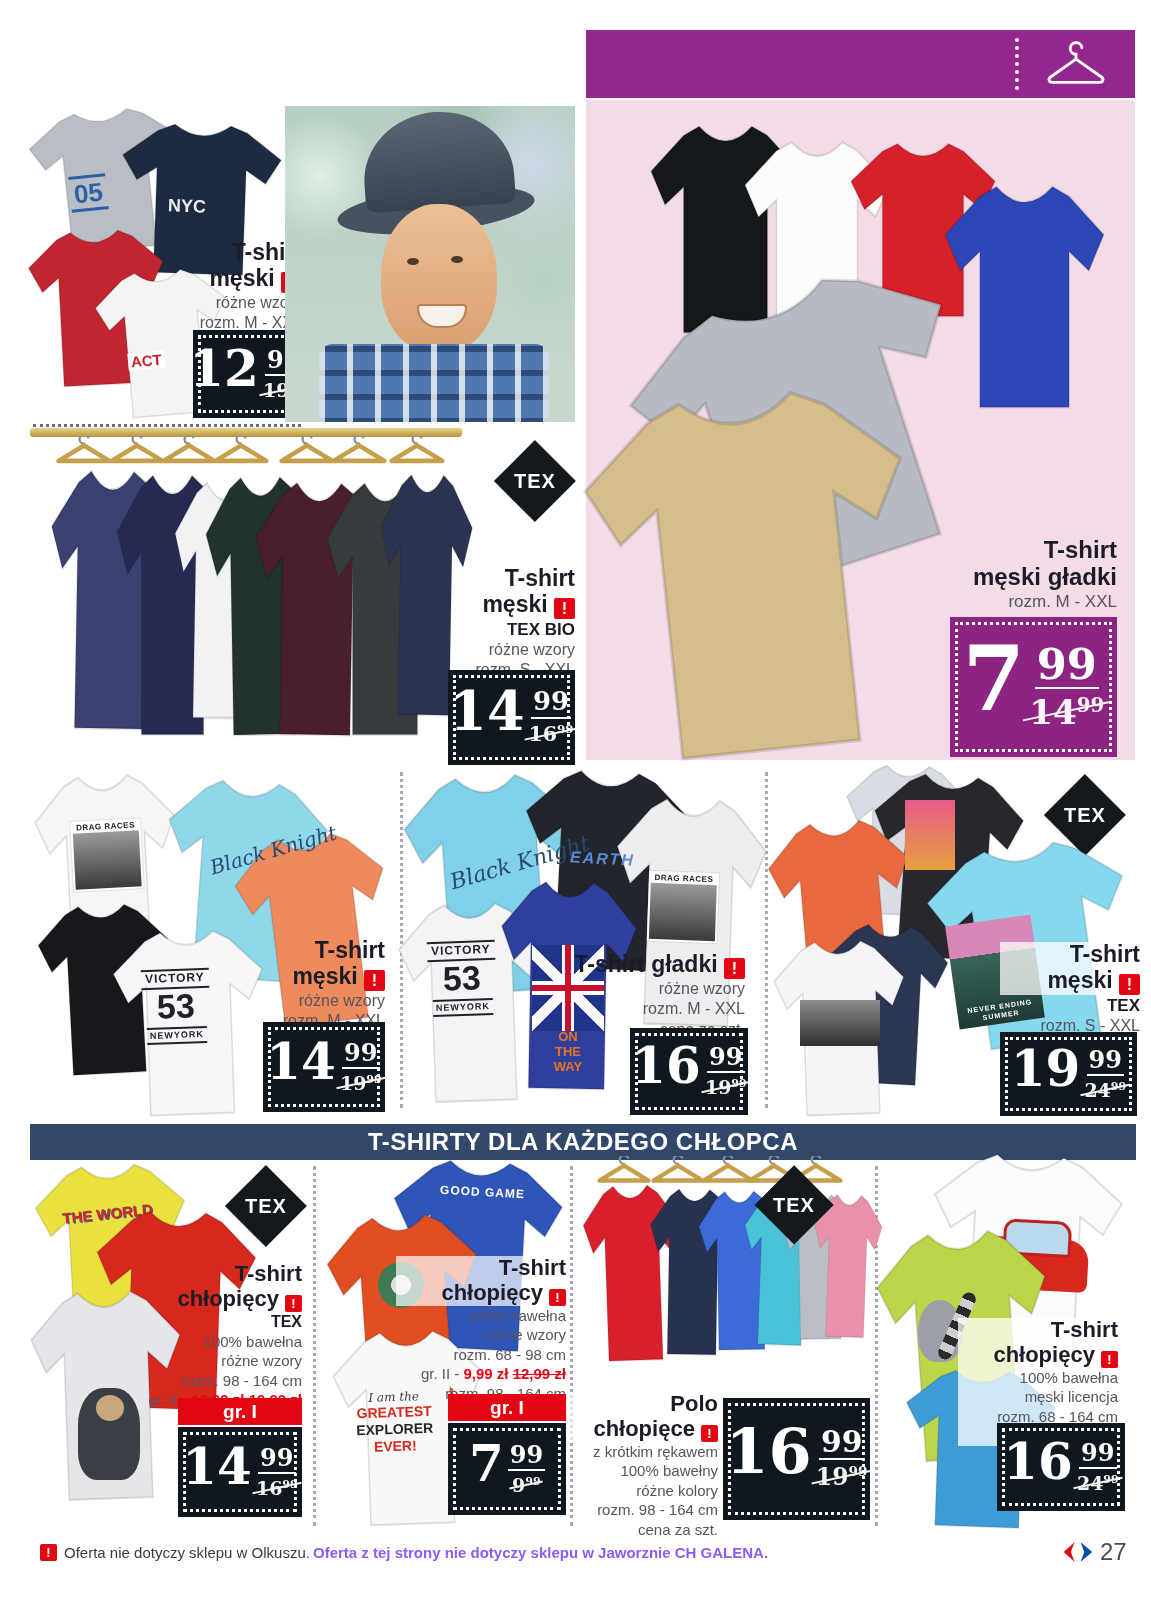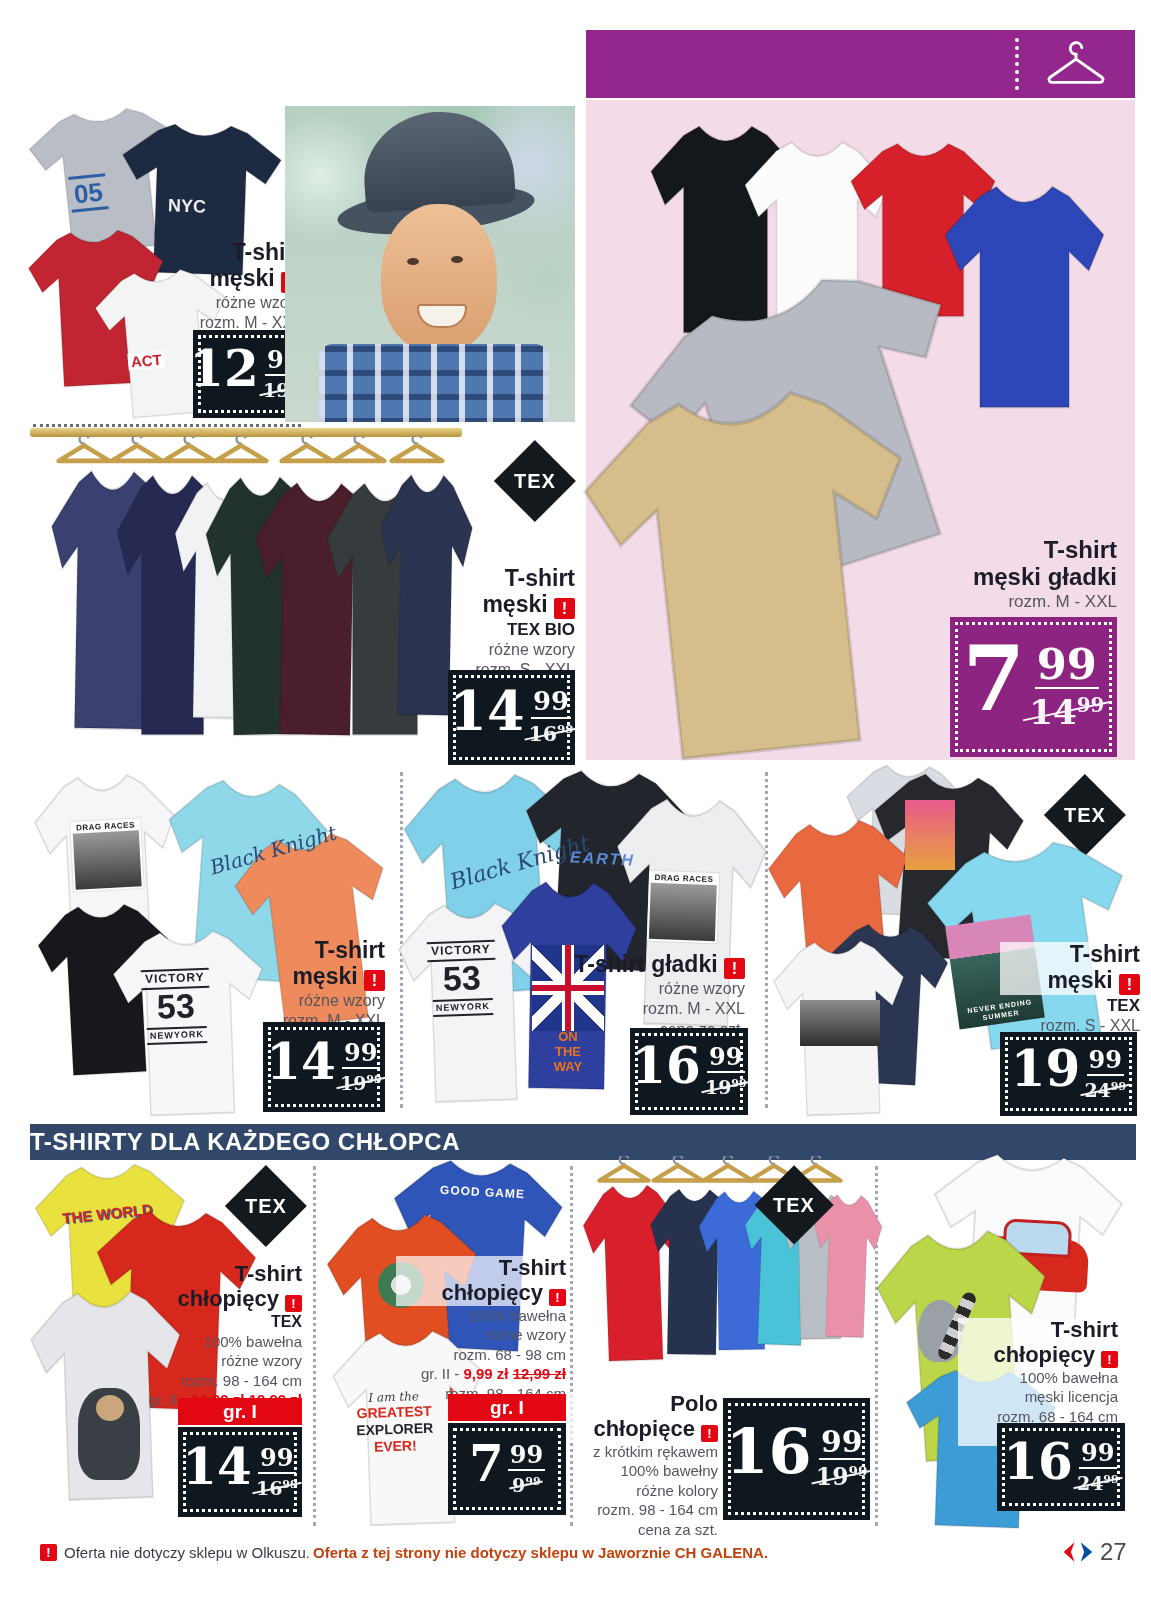--- a/index.html
+++ b/index.html
@@ -45,21 +45,21 @@
            border-bottom:2px solid #fff;padding:0 2px 2px}
   .p-old{position:relative;font-size:calc(var(--m)*.38);margin-top:3px;font-weight:bold;opacity:.95}
   .p-old sup{font-size:58%}
   .p-old::after{content:"";position:absolute;left:-10%;right:-10%;top:46%;
                 border-top:2px solid #fff;transform:rotate(-12deg)}
   
   .tex{display:flex;align-items:center;justify-content:center}
   .tex::before{content:"";position:absolute;inset:12%;background:#14191E;transform:rotate(45deg)}
   .tex span{position:relative;color:#fff;font:bold 20px "Liberation Sans",sans-serif;letter-spacing:1px}
   
-  .banner{background:#31486B;color:#fff;
+  .banner{background:#31486B;color:#fff;text-align:center;
           font:bold 24px/36px "Liberation Sans",sans-serif;letter-spacing:.5px}
   .grbar{background:#E30613;color:#fff;text-align:center;
          font:bold 19px/27px "Liberation Sans",sans-serif}
   
   .vdots{width:0;border-left:3px dotted #A6A9B4}
   .hdots{height:0;border-top:3px dotted #6B6B74}
   
   .man{overflow:hidden;background:
        radial-gradient(90px 90px at 12% 22%,#DFEEE6 0%,rgba(223,238,230,0) 70%),
        radial-gradient(110px 110px at 85% 18%,#CDD7E7 0%,rgba(205,215,231,0) 70%),
@@ -123,21 +123,21 @@
   .charblob{background:#3A3F45;border-radius:40% 40% 30% 30%}
   .charface{background:#CAA77B;border-radius:50%}
   .tailrings{background:repeating-linear-gradient(0deg,#2B2B2B 0 8px,#CFCFCF 8px 16px);
              border-radius:7px}
   .lemurbody{background:#9AA0A6;border-radius:50% 50% 40% 40%}
   .car{background:#D7281E;border-radius:16px 22px 8px 8px}
   .car .win{position:absolute;left:22%;top:-34%;width:56%;height:58%;background:#B8D9EE;
             border-radius:12px 14px 4px 4px;border:3px solid #C02020}
   
   .foot-note1{font:15px/18px "Liberation Sans",sans-serif;color:#3A3A46}
-  .foot-note2{font:bold 15px/18px "Liberation Sans",sans-serif;color:#c2410c}
+  .foot-note2{font:bold 15px/18px "Liberation Sans",sans-serif;color:#8b5cf6}
   .pagenum{font:24px "Liberation Sans",sans-serif;color:#4A4A52}
 </style>
 </head>
 <body>
 
 <svg width="0" height="0" style="position:absolute">
   <defs>
     <path id="teeshape" d="M33 2 Q50 15 67 2 L77 6 L98 22 L89 37 L77 29 L77 94 L23 94 L23 29 L11 37 L2 22 L23 6 Z"></path>
     <g id="hangershape">
       <path d="M32 12 v-4 a5 5 0 1 1 5 -6" fill="none" stroke="#8A8F96" stroke-width="2.5"></path>

